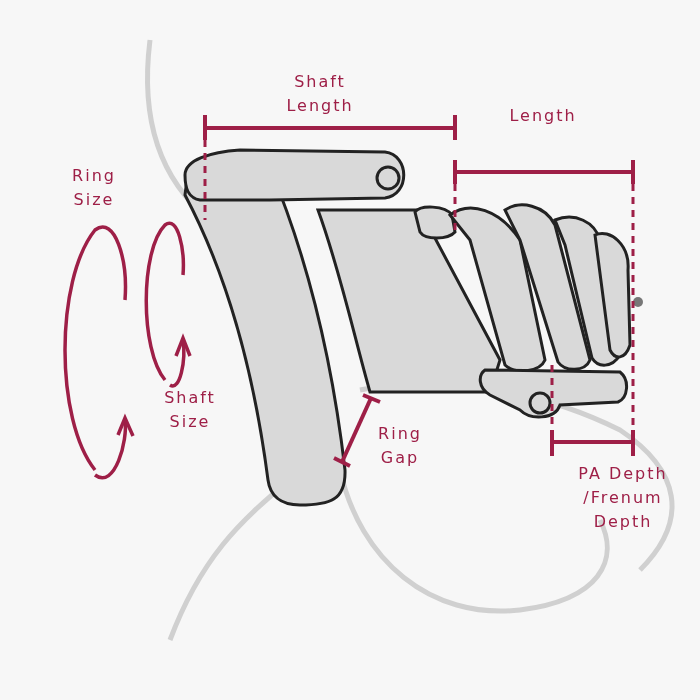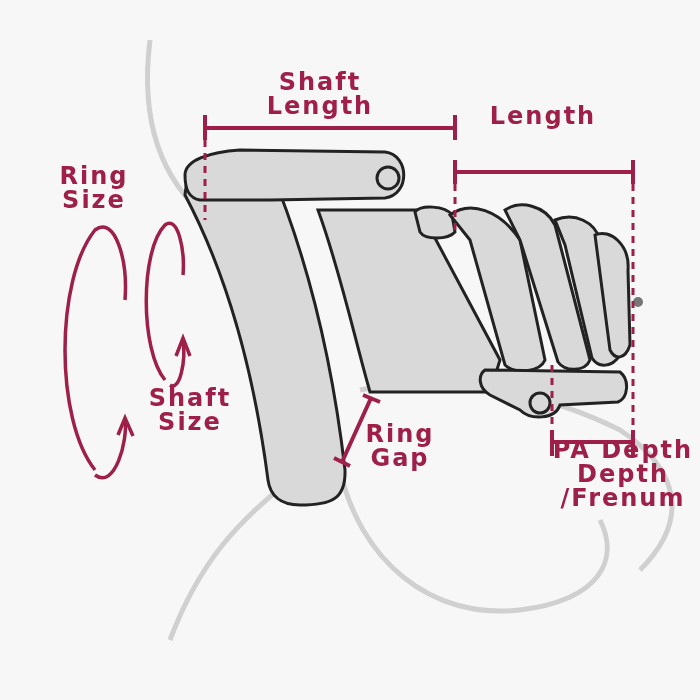--- a/index.html
+++ b/index.html
@@ -1,18 +1,18 @@
 <!DOCTYPE html>
 <html><head>
 <meta charset="utf-8">
 <style>
   html, body { margin: 0; padding: 0; }
   body { width: 700px; height: 700px; background: #f7f7f7; overflow: hidden; position: relative; font-family: "DejaVu Sans", sans-serif; }
   svg { position: absolute; left: 0; top: 0; }
-  .lbl { position: absolute; color: #9e1f47; font-weight: bold; font-size: 24px; letter-spacing: 2px; text-align: center; line-height: 24px; }
+  .lbl { position: absolute; color: #9e1f47; font-weight: normal; font-size: 16px; letter-spacing: 2px; text-align: center; line-height: 24px; }
 </style>
 </head>
 <body>
 
 <svg width="700" height="700" viewBox="0 0 700 700">
 
   <g fill="none" stroke="#d0d0d0" stroke-width="5">
     <path d="M150 40 C140 120 160 180 210 220"></path>
     <path d="M360 390 C460 370 560 400 620 430 C680 470 690 520 640 570"></path>
     <path d="M340 470 C360 560 430 620 520 610 C600 600 620 560 600 520"></path>
@@ -93,17 +93,17 @@
   <div>Size</div>
 </div>
 <div class="lbl" style="left:140px;top:386px;width:100px;">
   <div>Shaft</div>
   <div>Size</div>
 </div>
 <div class="lbl" style="left:350px;top:422px;width:100px;">
   <div>Ring</div>
   <div>Gap</div>
 </div>
-<div class="lbl" style="left:548px;top:438px;width:150px;">
+<div class="lbl" style="left:548px;top:462px;width:150px;">
   <div>PA Depth</div>
+  <div>/Frenum</div>
   <div>Depth</div>
-  <div>/Frenum</div>
 </div>
 
 </body></html>

